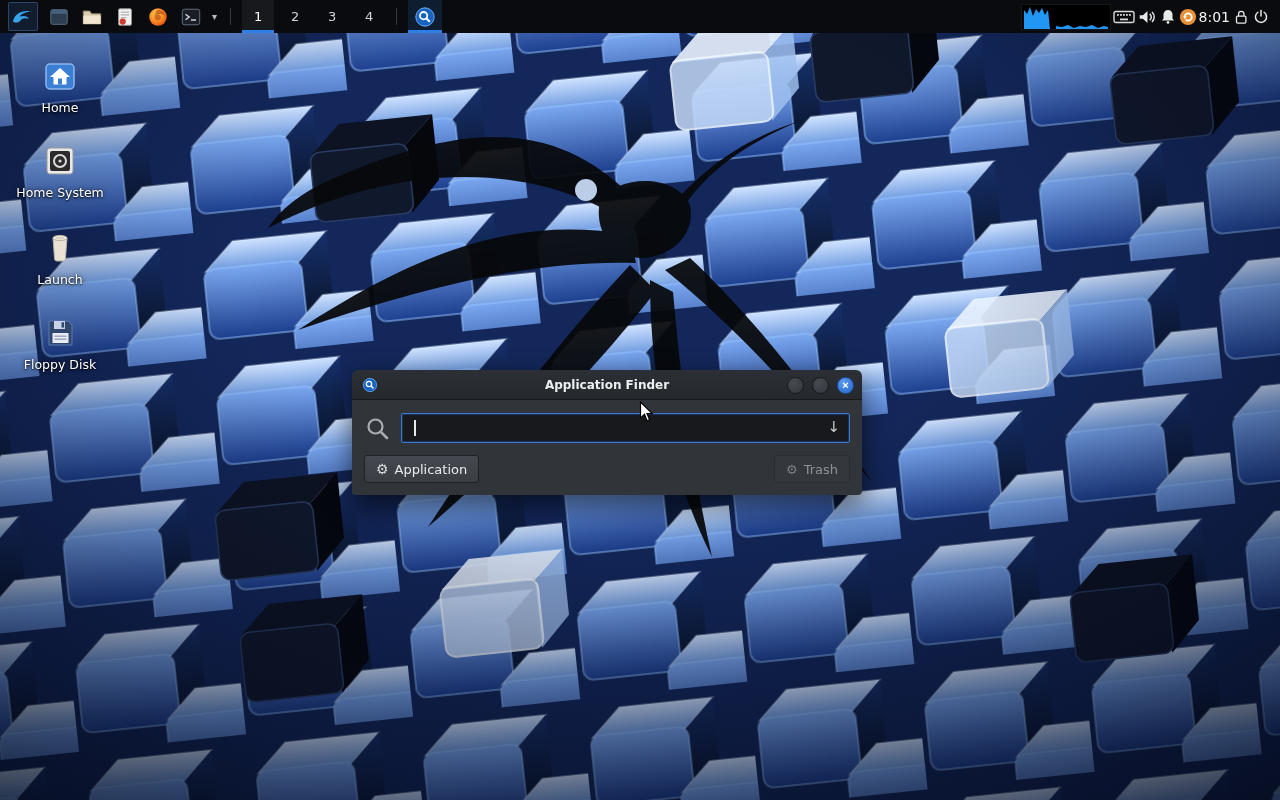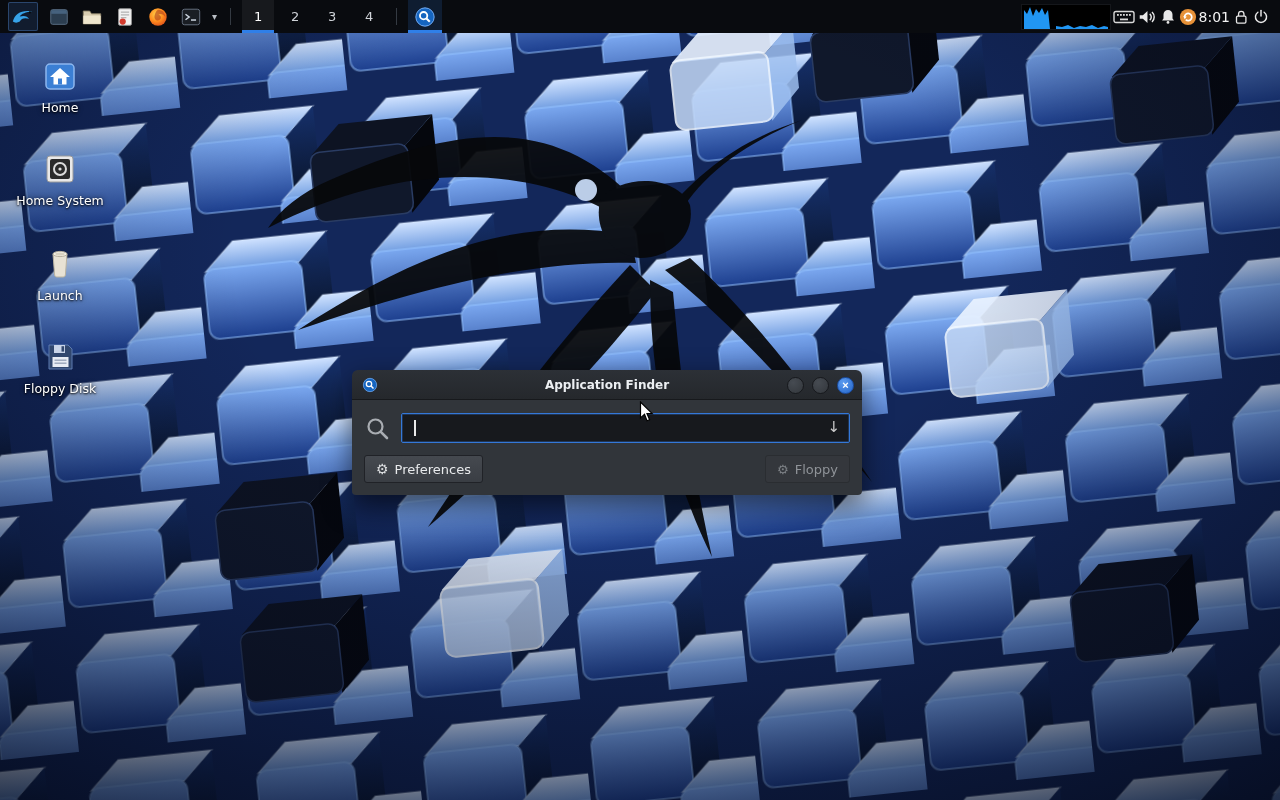--- a/index.html
+++ b/index.html
@@ -21,21 +21,21 @@
   .ws-btn{background:none;border:none;border-bottom:3px solid transparent;width:32px;
     color:#cfd3d8;font-family:"DejaVu Sans",sans-serif;font-size:13px;display:flex;
     align-items:center;justify-content:center;padding-top:3px;cursor:pointer;}
   .ws-btn.active{color:#fff;background:rgba(255,255,255,.06);border-bottom-color:#2f7fe8;}
   .finder-btn{border-bottom:3px solid #2f7fe8;background:rgba(47,127,232,.16);padding:3px 6px 0 6px;}
   .p-right{margin-left:auto;display:flex;align-items:center;gap:2px;padding-right:4px;}
   .graph{width:90px;height:26px;background:#000;border:1px solid #15171b;}
   .clock{color:#f2f2f2;font-size:14px;cursor:pointer;}
 
   
-  .desktop-icons{position:absolute;left:12px;top:58px;z-index:5;display:flex;flex-direction:column;gap:36px;}
+  .desktop-icons{position:absolute;left:12px;top:58px;z-index:5;display:flex;flex-direction:column;gap:28px;}
   .d-icon{width:96px;display:flex;flex-direction:column;align-items:center;gap:6px;cursor:pointer;}
   .d-label{color:#fff;font-size:12.5px;text-align:center;
     text-shadow:0 1px 2px rgba(0,0,0,.95),0 0 5px rgba(0,0,0,.75);}
 
   
   .dialog{position:absolute;left:352px;top:370px;width:510px;z-index:20;border-radius:6px 6px 4px 4px;
     box-shadow:0 10px 28px rgba(0,0,0,.6);}
   .titlebar{position:relative;height:30px;background:linear-gradient(#2c3036,#25282c);
     border-bottom:1px solid #17191c;border-radius:6px 6px 0 0;display:flex;align-items:center;justify-content:center;}
   .titlebar .app-ic{position:absolute;left:10px;top:7px;}
@@ -347,25 +347,25 @@
         <div class="search-field">
           <input type="text" autocomplete="off" value="" style="">
           <span class="caret"></span>
           <span class="dd-arrow">↓</span>
         </div>
       </div>
 
       <div class="btn-row">
         <button class="btn btn-preferences">
           <span class="gear">⚙</span>
-          <span>Preferences</span>
+          <span>Application</span>
         </button>
         <button class="btn btn-launch">
           <span class="gear">⚙</span>
-          <span>Floppy</span>
+          <span>Trash</span>
         </button>
       </div>
 
     </div>
   </div>
 
   <svg class="cursor" width="16" height="22" viewBox="0 0 16 22">
     <path d="M1.5 1 L1.5 17 L5.5 13.4 L8 19.8 L10.6 18.7 L8 12.6 L13.2 12.6 Z" fill="#fff" stroke="#000" stroke-width="1.2"></path>
   </svg>
 

